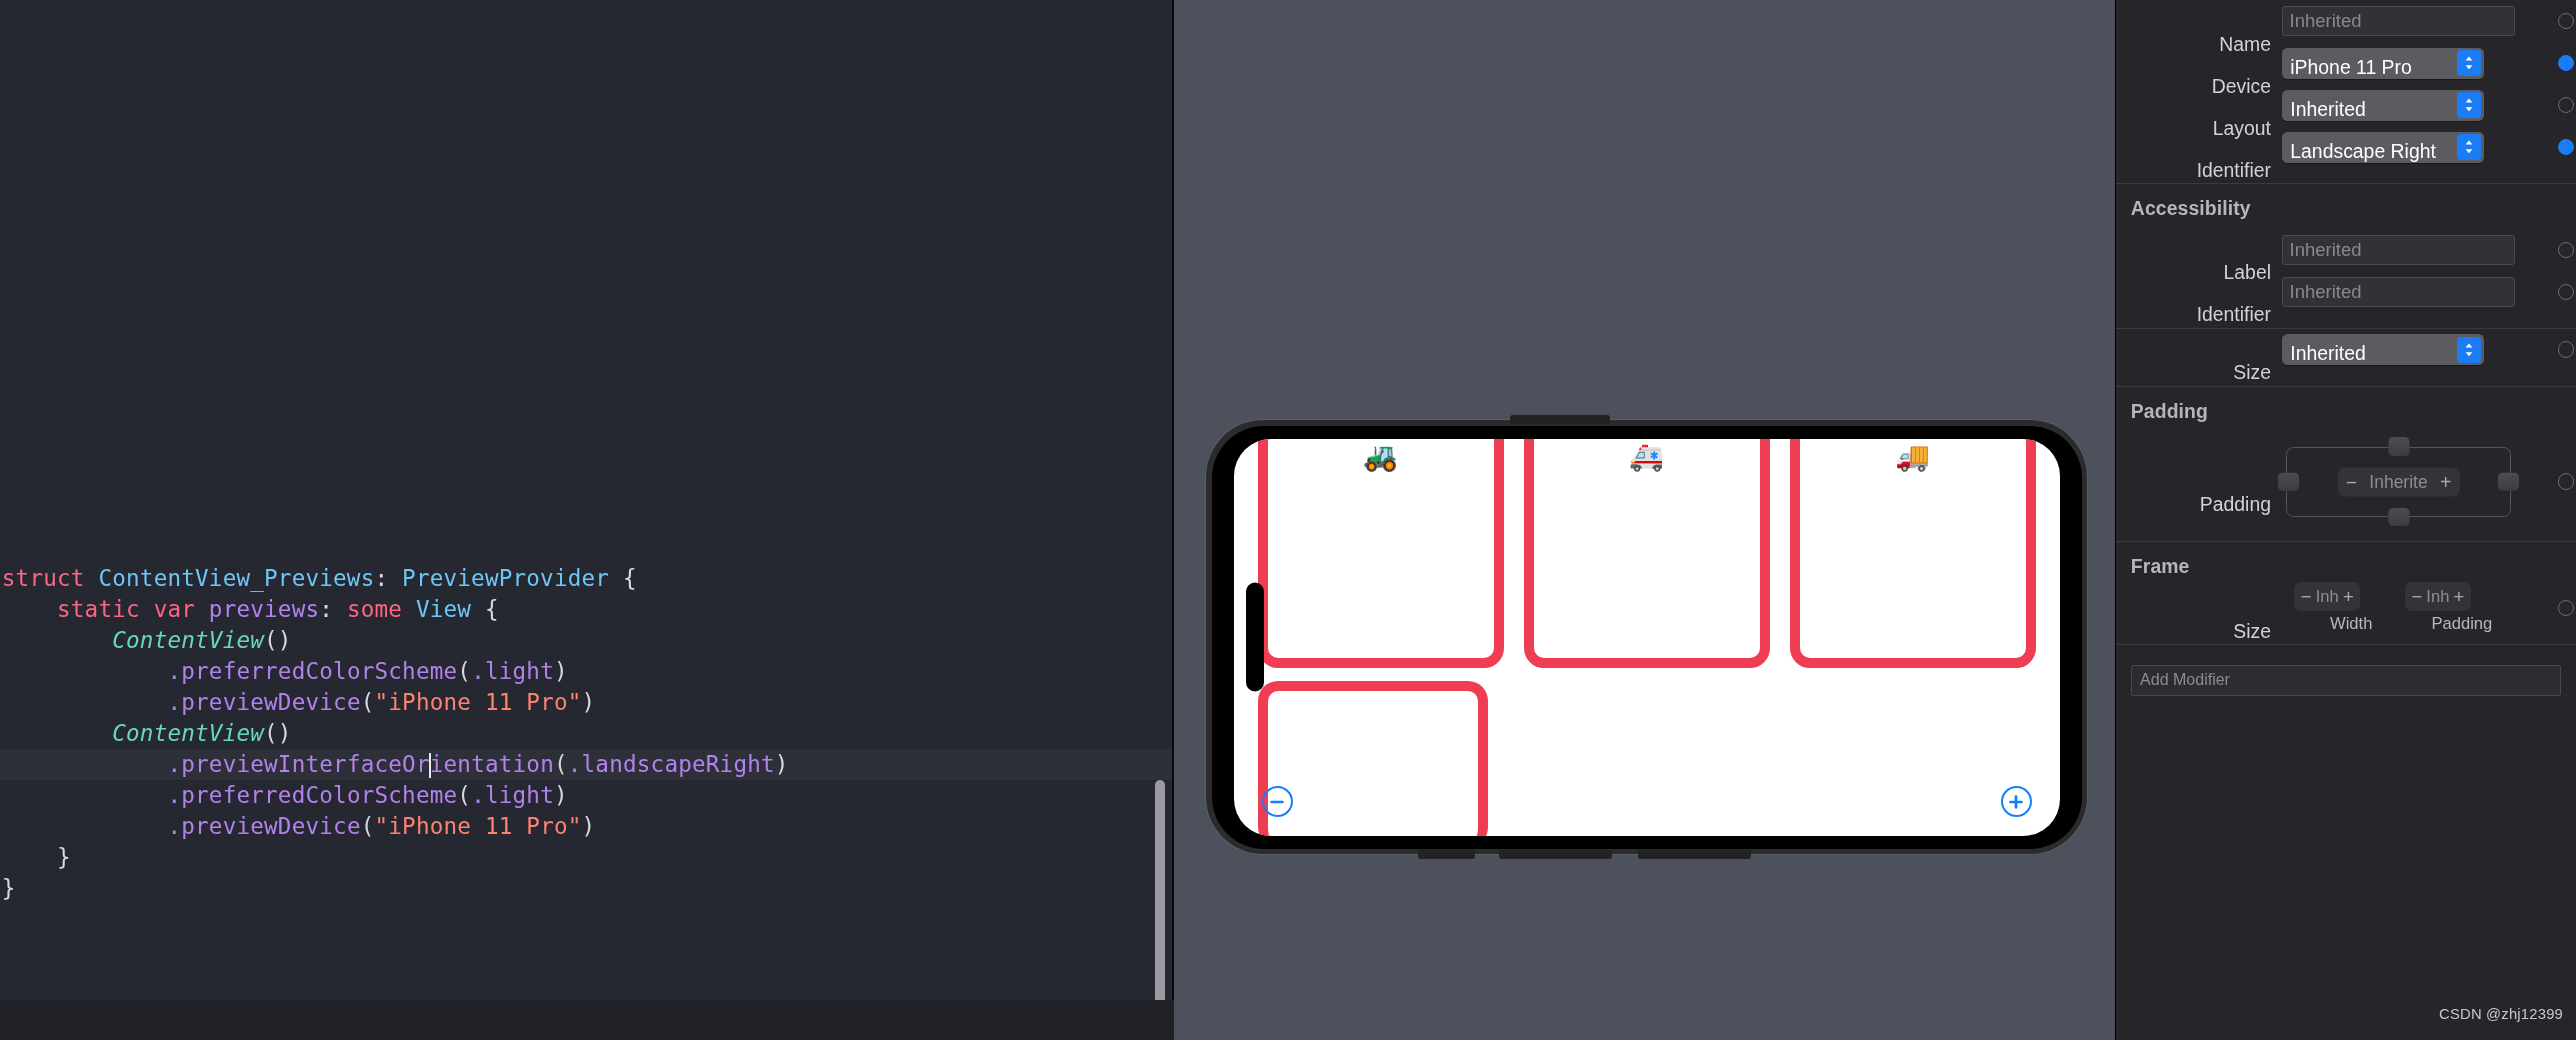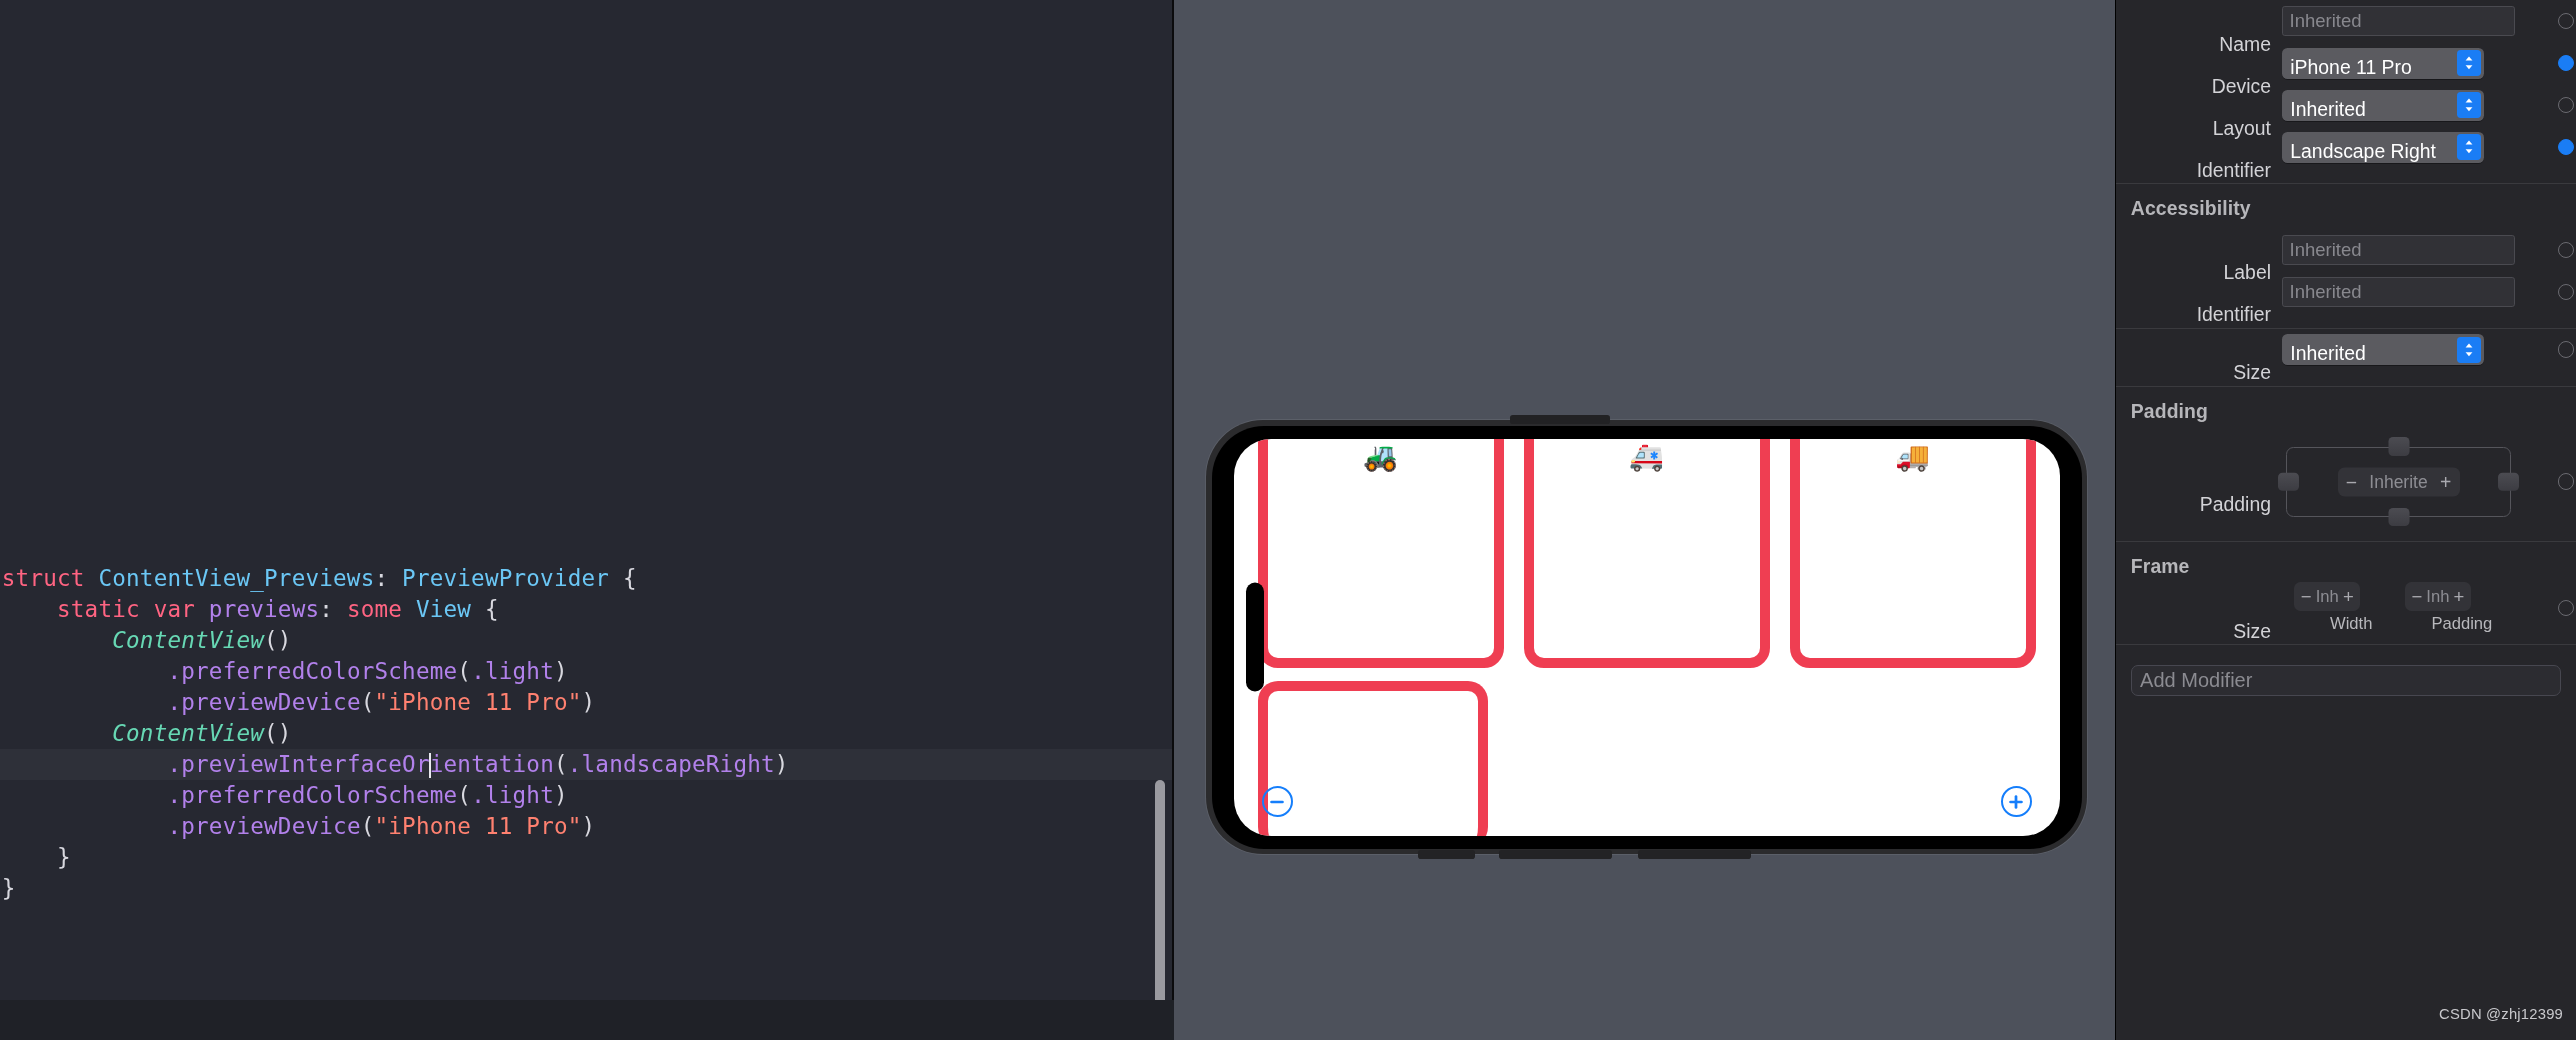--- a/index.html
+++ b/index.html
@@ -390,26 +390,26 @@
     color: #b8b8bc;
     font-size: 16.6px;
     margin-left: 48px;
   }
 
   .add-modifier {
     margin: 20px 14.8px 0 14.8px;
     height: 31px;
     background: #2c2c31;
     border: 0.9px solid #474750;
-    border-radius: 7px;
+    border-radius: 2px;
     display: flex;
     align-items: center;
     padding-left: 8.3px;
     color: #8b8b91;
-    font-size: 20px;
+    font-size: 16px;
     box-sizing: border-box;
   }
 
   .watermark {
     position: absolute;
     right: 13px;
     bottom: 19px;
     color: #c8c8cc;
     font-size: 14.8px;
     letter-spacing: 0.2px;

